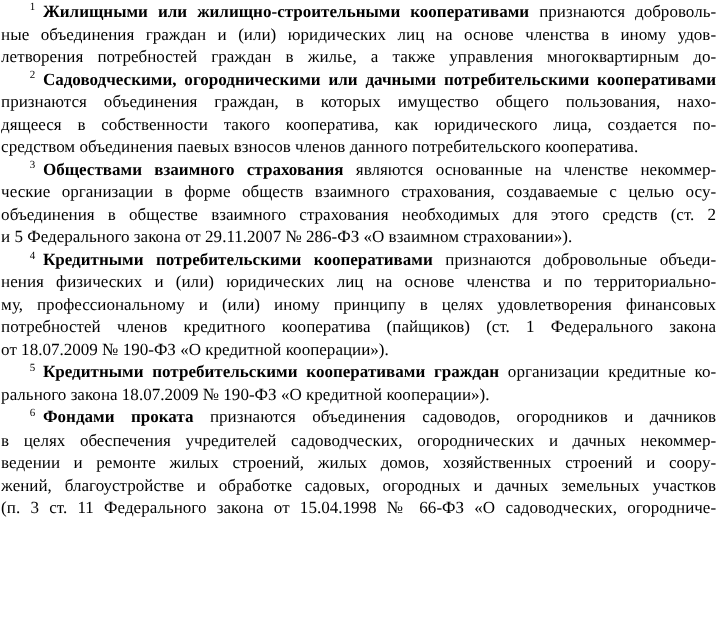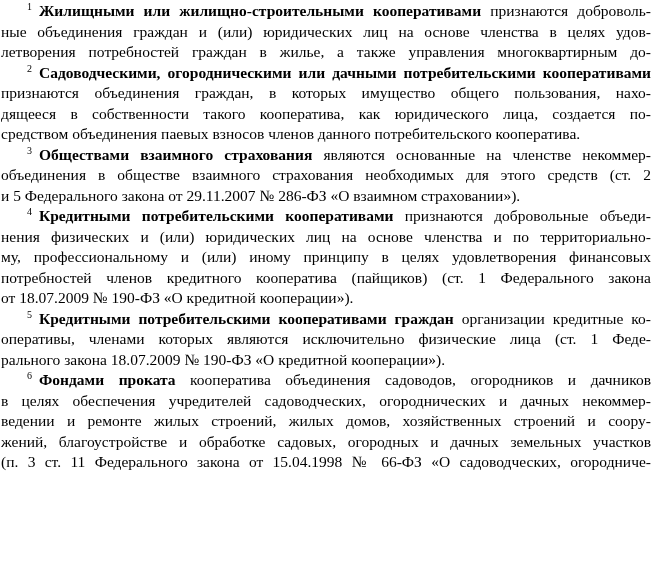--- a/index.html
+++ b/index.html
@@ -49,47 +49,47 @@
     font-weight: bold;
   }
 </style>
 </head>
 <body>
 
 <div class="page">
   <div>
       <div class="footnote">
         <div class="fn-line first"><sup class="fn-num">1</sup><b>Жилищными или жилищно-строительными кооперативами</b><span> признаются доброволь-</span></div>
-        <div class="fn-line"><span>ные объединения граждан и (или) юридических лиц на основе членства в целях удов-</span></div>
+        <div class="fn-line"><span>ные объединения граждан и (или) юридических лиц на основе членства в иному удов-</span></div>
         <div class="fn-line"><span>летворения потребностей граждан в жилье, а также управления многоквартирным до-</span></div>
       </div>
       <div class="footnote">
         <div class="fn-line first"><sup class="fn-num">2</sup><b>Садоводческими, огородническими или дачными потребительскими кооперативами</b></div>
         <div class="fn-line"><span>признаются объединения граждан, в которых имущество общего пользования, нахо-</span></div>
         <div class="fn-line"><span>дящееся в собственности такого кооператива, как юридического лица, создается по-</span></div>
         <div class="fn-line last"><span>средством объединения паевых взносов членов данного потребительского кооператива.</span></div>
       </div>
       <div class="footnote">
         <div class="fn-line first"><sup class="fn-num">3</sup><b>Обществами взаимного страхования</b><span> являются основанные на членстве некоммер-</span></div>
+        <div class="fn-line"><span>ческие организации в форме обществ взаимного страхования, создаваемые с целью осу-</span></div>
         <div class="fn-line"><span>объединения в обществе взаимного страхования необходимых для этого средств (ст. 2</span></div>
         <div class="fn-line last"><span>и 5 Федерального закона от 29.11.2007 № 286-ФЗ «О взаимном страховании»).</span></div>
       </div>
       <div class="footnote">
         <div class="fn-line first"><sup class="fn-num">4</sup><b>Кредитными потребительскими кооперативами</b><span> признаются добровольные объеди-</span></div>
         <div class="fn-line"><span>нения физических и (или) юридических лиц на основе членства и по территориально-</span></div>
         <div class="fn-line"><span>му, профессиональному и (или) иному принципу в целях удовлетворения финансовых</span></div>
         <div class="fn-line"><span>потребностей членов кредитного кооператива (пайщиков) (ст. 1 Федерального закона</span></div>
         <div class="fn-line last"><span>от 18.07.2009 № 190-ФЗ «О кредитной кооперации»).</span></div>
       </div>
       <div class="footnote">
         <div class="fn-line first"><sup class="fn-num">5</sup><b>Кредитными потребительскими кооперативами граждан</b><span> организации кредитные ко-</span></div>
-        <div class="fn-line"><span>оперативы, членами которых являются исключительно физические лица (ст. 1 Феде-</span></div>
         <div class="fn-line last"><span>рального закона 18.07.2009 № 190-ФЗ «О кредитной кооперации»).</span></div>
       </div>
       <div class="footnote">
-        <div class="fn-line first"><sup class="fn-num">6</sup><b>Фондами проката</b><span> кооператива объединения садоводов, огородников и дачников</span></div>
+        <div class="fn-line first"><sup class="fn-num">6</sup><b>Фондами проката</b><span> признаются объединения садоводов, огородников и дачников</span></div>
         <div class="fn-line"><span>в целях обеспечения учредителей садоводческих, огороднических и дачных некоммер-</span></div>
         <div class="fn-line"><span>ведении и ремонте жилых строений, жилых домов, хозяйственных строений и соору-</span></div>
         <div class="fn-line"><span>жений, благоустройстве и обработке садовых, огородных и дачных земельных участков</span></div>
         <div class="fn-line"><span>(п. 3 ст. 11 Федерального закона от 15.04.1998 № 66-ФЗ «О садоводческих, огородниче-</span></div>
       </div>
     </div>
 </div>
 
 </body></html>

